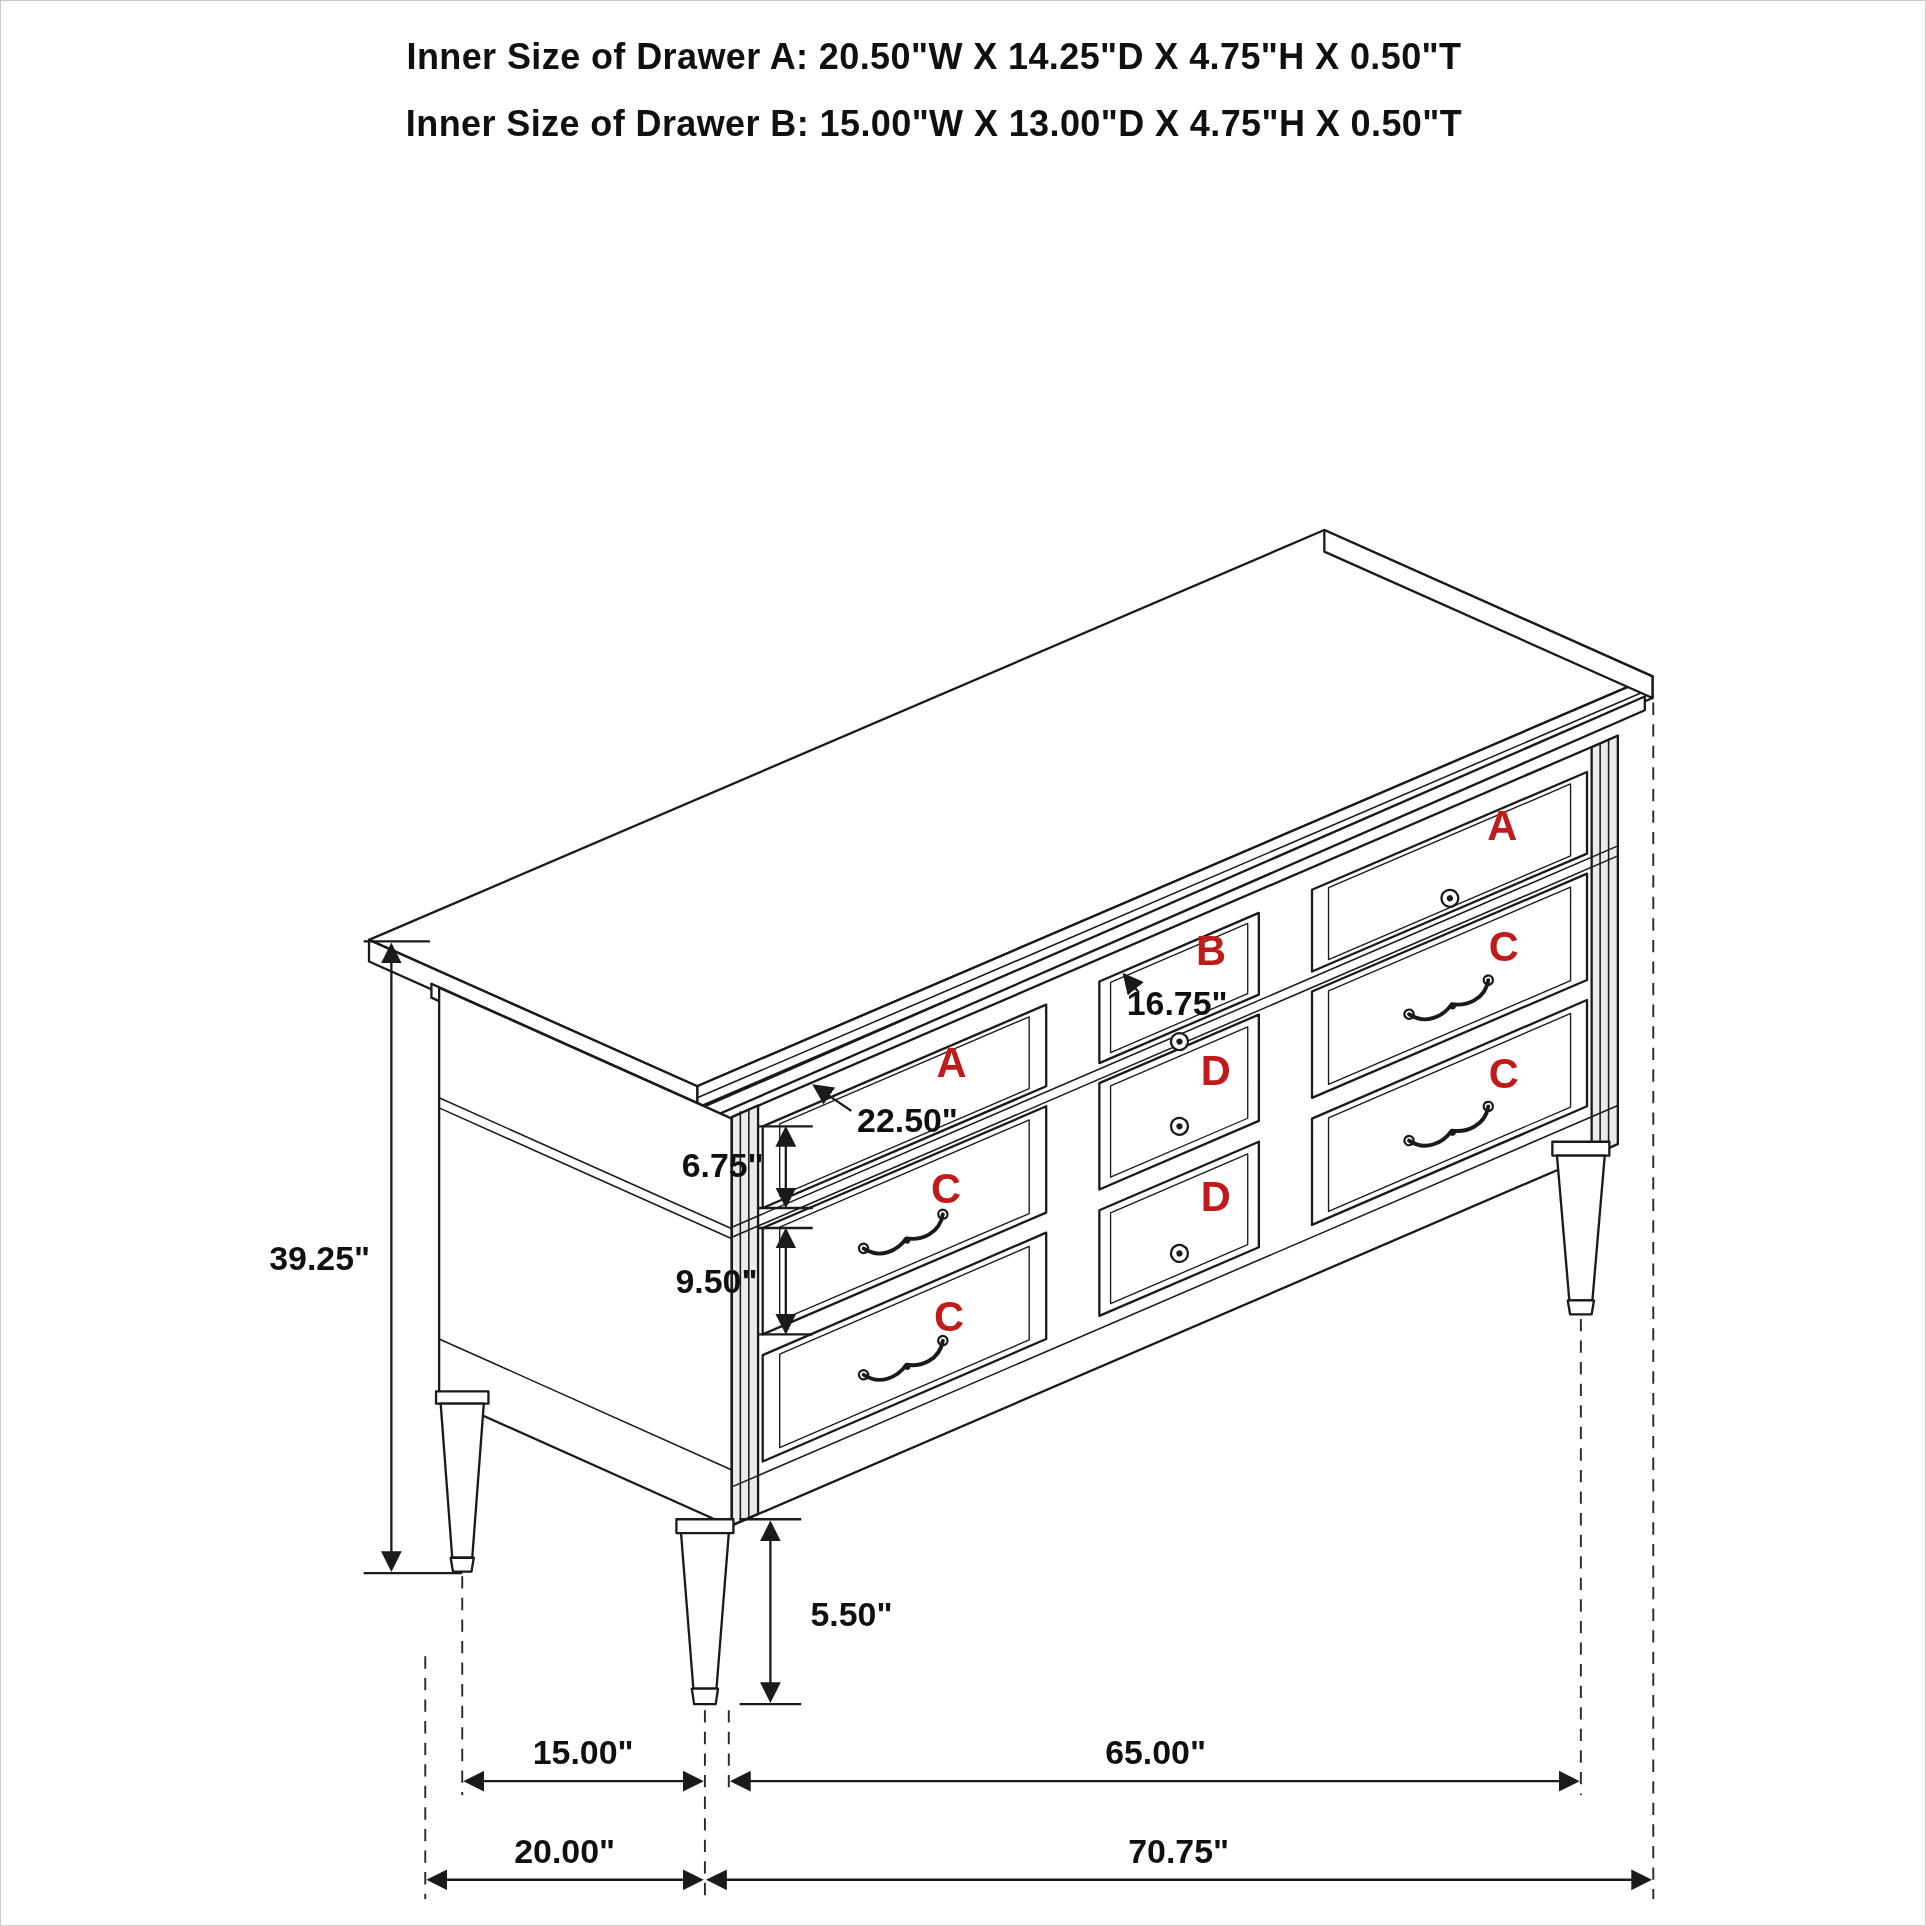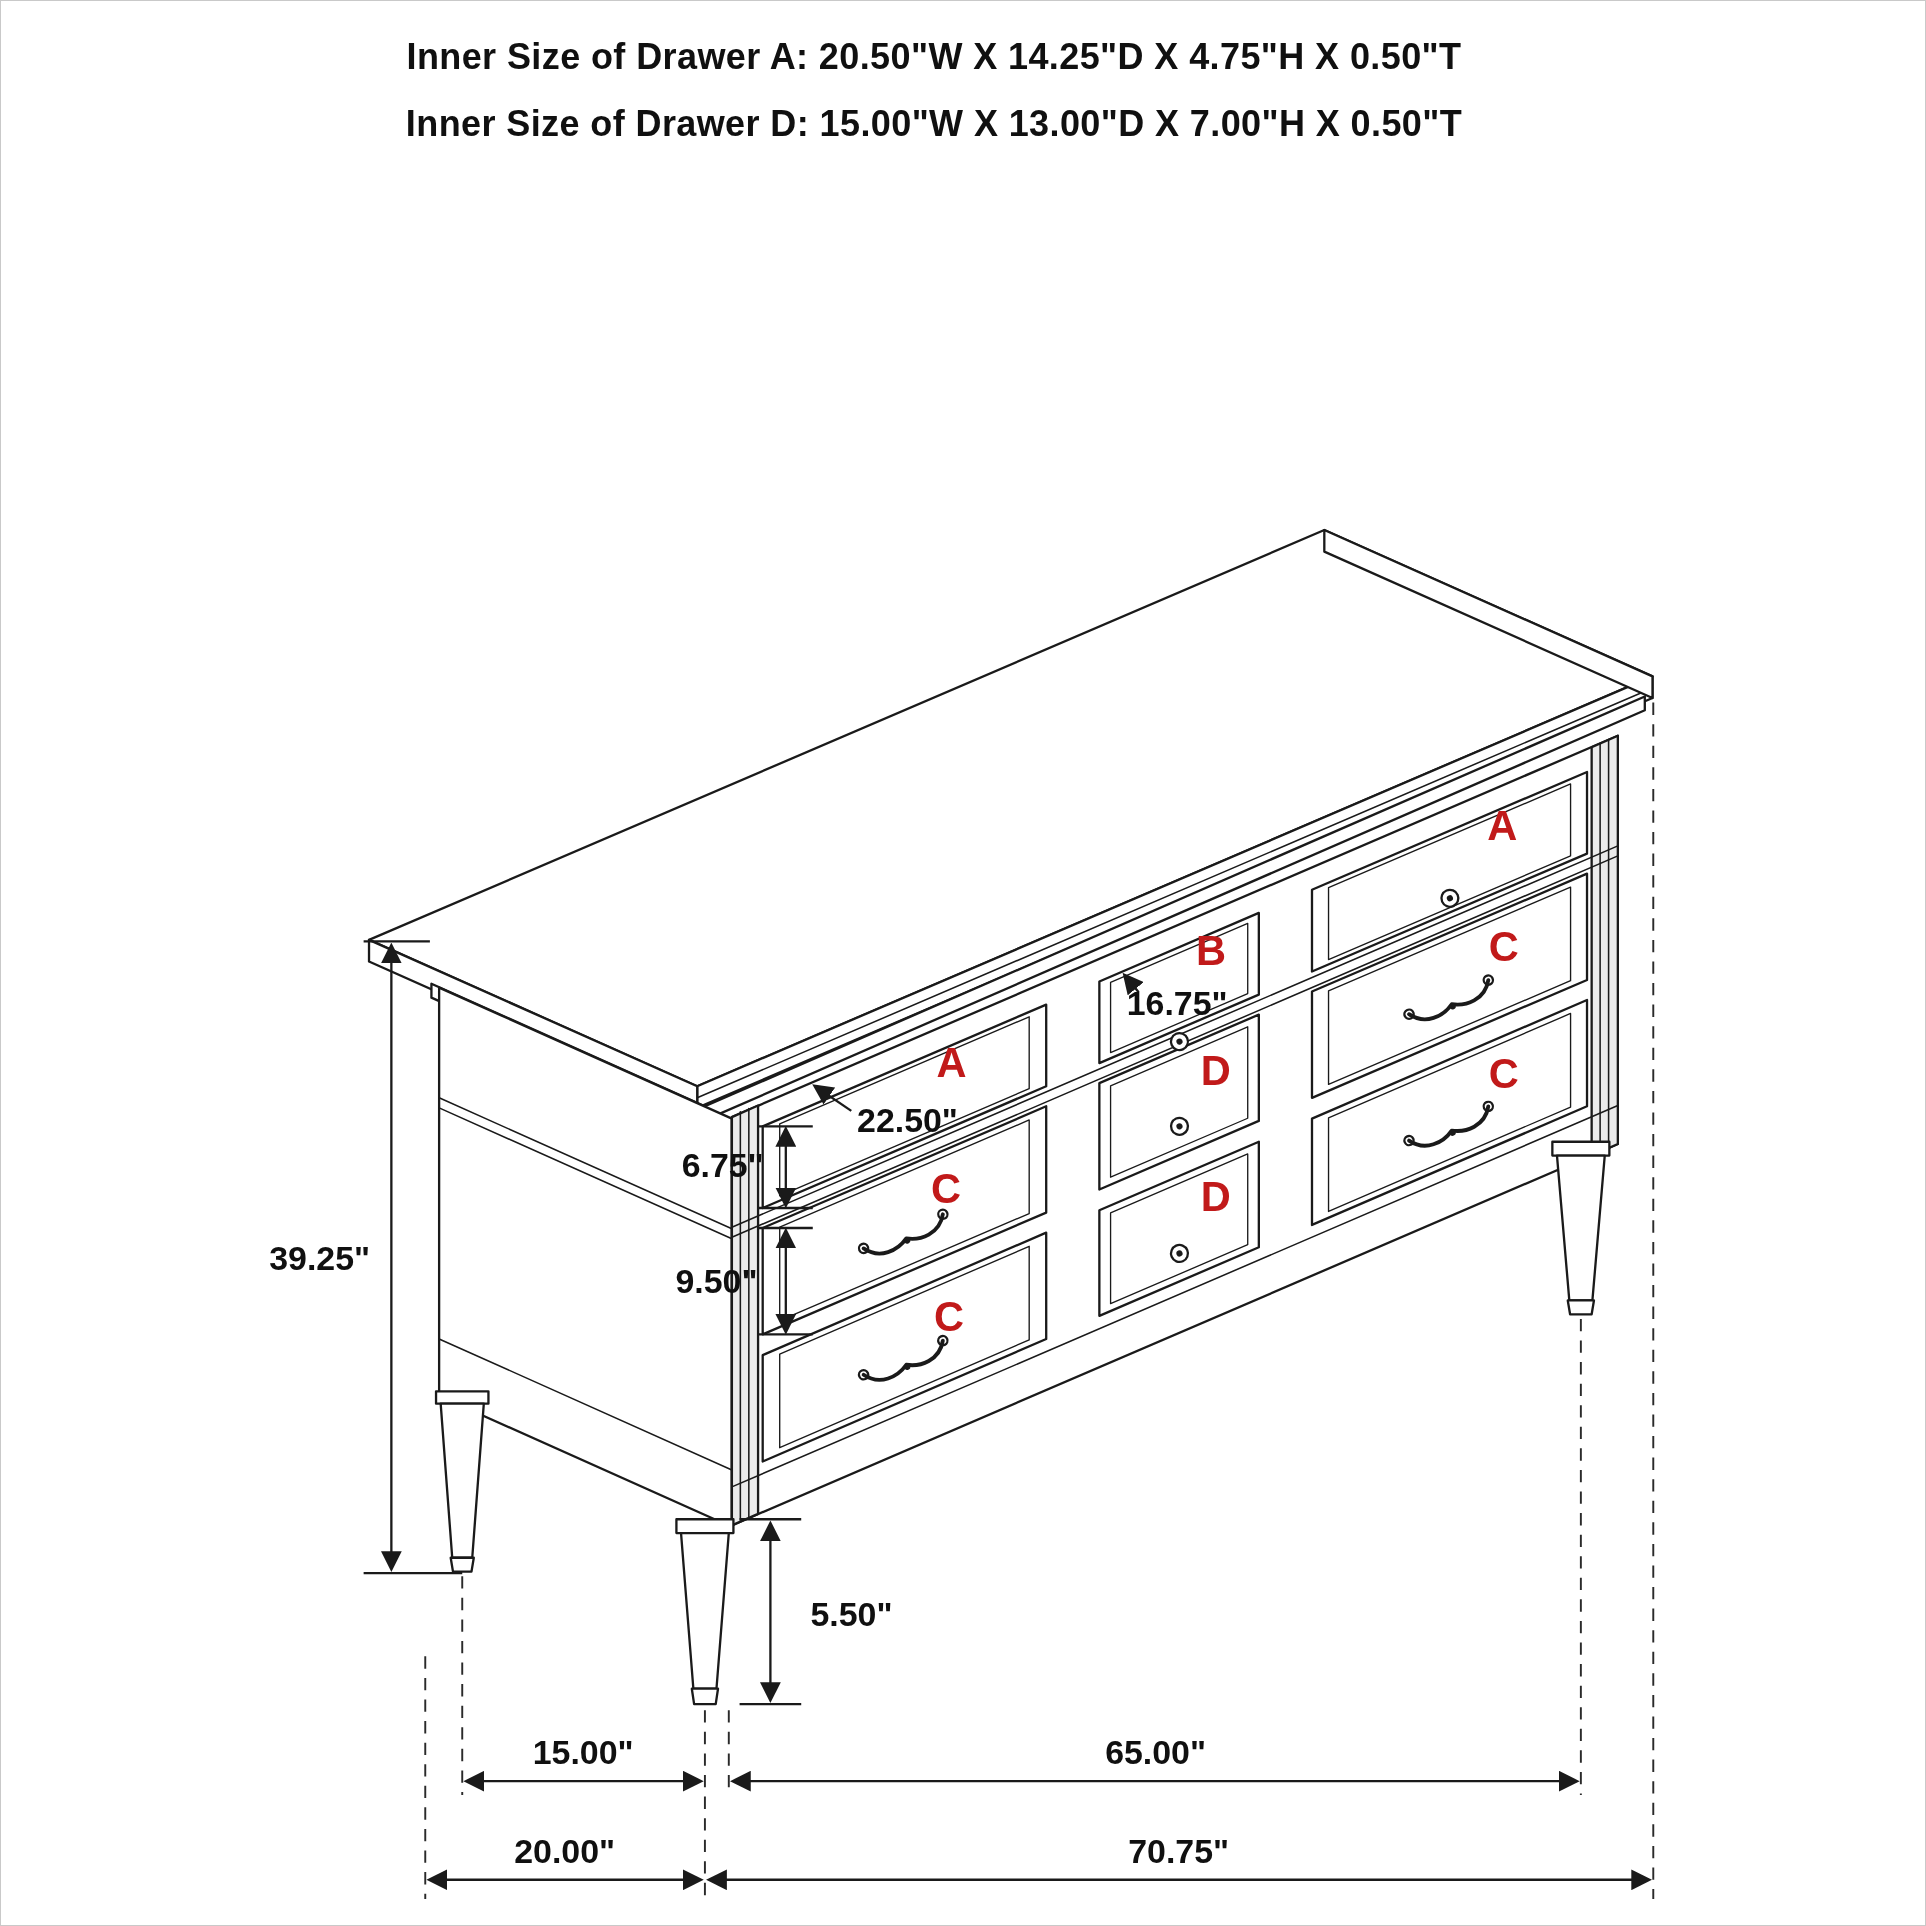--- a/index.html
+++ b/index.html
@@ -21,21 +21,21 @@
   .red-label { font-family:"Liberation Sans",sans-serif; font-size:54px; font-weight:bold; text-anchor:middle; }
   .handle { stroke:#1a1a1a; fill:#ffffff; }
 </style>
 </head>
 <body>
 
 <div class="frame"></div>
 
 <div class="spec-header">
   <div class="spec-line">Inner Size of Drawer A: 20.50"W X 14.25"D X 4.75"H X 0.50"T</div>
-  <div class="spec-line">Inner Size of Drawer D: 15.00"W X 13.00"D X 7.00"H X 0.50"T</div>
+  <div class="spec-line">Inner Size of Drawer B: 15.00"W X 13.00"D X 4.75"H X 0.50"T</div>
 </div>
 
 <svg class="diagram" width="1926" height="1926" viewBox="0 0 2500 2500">
   <defs>
     <marker id="arr" viewBox="0 0 12 12" refX="10" refY="6" markerWidth="9" markerHeight="9" orient="auto-start-reverse">
       <path d="M0,0 L12,6 L0,12 Z" fill="#1a1a1a"></path>
     </marker>
   </defs>
 
   <g>

